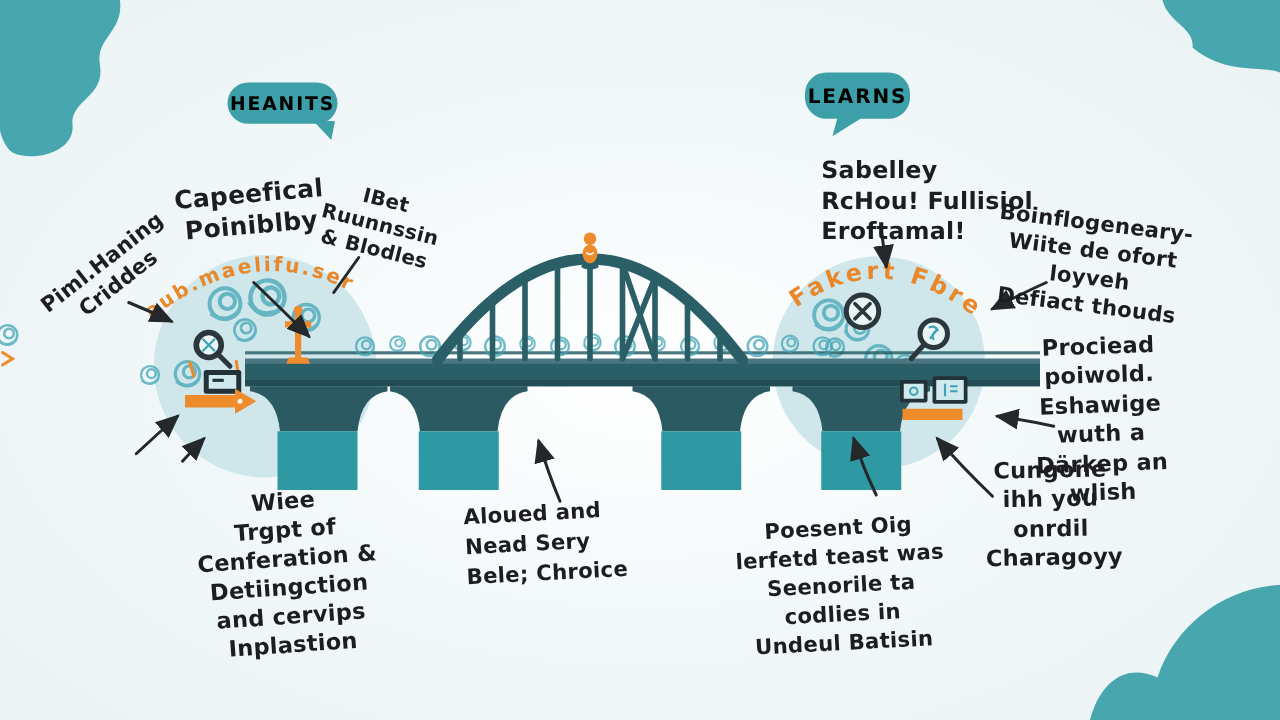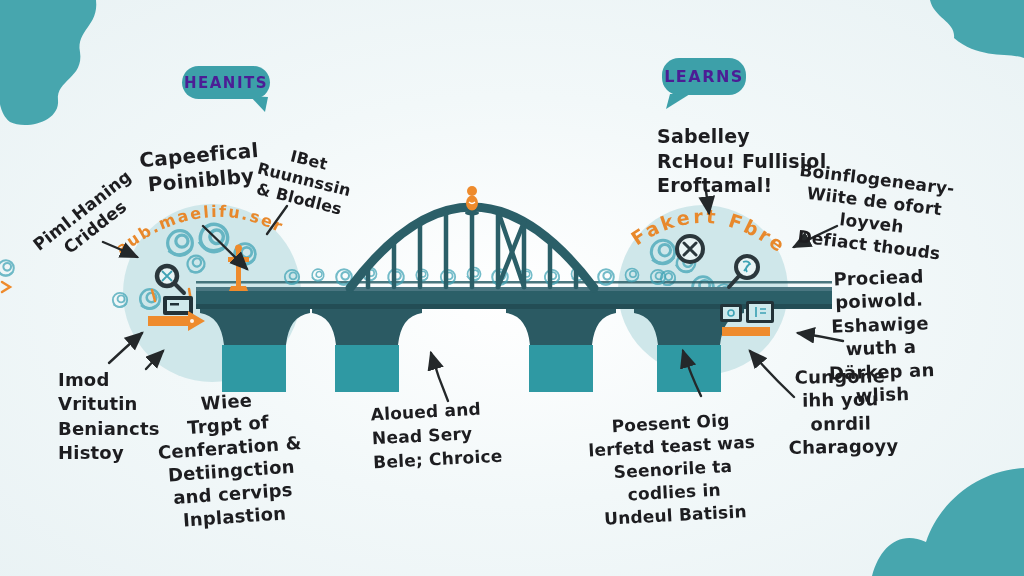--- a/index.html
+++ b/index.html
@@ -7,21 +7,21 @@
     position:relative;width:1024px;height:576px;overflow:hidden;
     font-family:"DejaVu Sans",sans-serif;
     background:radial-gradient(ellipse at 50% 52%, #ffffff 0%, #f2f8f9 48%, #e9f2f4 100%);
   }
   .stage svg{position:absolute;inset:0;}
   .ann{
     position:absolute;color:#1d1d20;font-weight:700;white-space:pre-line;
     letter-spacing:.2px;font-family:"DejaVu Sans",sans-serif;
   }
   .badge{
-    position:absolute;background:#3da0a9;color:#4c1d95;font-weight:700;
+    position:absolute;background:#3da0a9;color:#000000;font-weight:700;
     border-radius:17px;display:flex;align-items:center;justify-content:center;
     font-family:"DejaVu Sans",sans-serif;
   }
 </style>
 </head>
 <body>
 
 <div class="stage">
 
   <svg width="1024" height="576" viewBox="0 0 1024 576">
@@ -184,37 +184,33 @@
       <path d="M843,341 Q820,336 798,333" marker-end="url(#ah)"></path>
       <path d="M701,396 Q690,373 683,351" marker-end="url(#ah)"></path>
       <path d="M794,397 Q770,374 750,351" marker-end="url(#ah)"></path>
     </g>
 
     <polygon points="250,96 268,97 265,112" fill="#3da0a9"></polygon>
     <polygon points="670,94 690,94 666,109" fill="#3da0a9"></polygon>
   </svg>
 
   <div class="badge" style="left:182px;top:66px;width:88px;height:33px;font-size:15px;letter-spacing:1.5px;">HEANITS</div>
-  <div class="badge" style="left:662px;top:58px;width:84px;height:37px;font-size:16px;letter-spacing:1.5px;">LEARNS</div>
+  <div class="badge" style="left:644px;top:58px;width:84px;height:37px;font-size:16px;letter-spacing:1.5px;">LEARNS</div>
 
   <div class="ann" style="left:24px;top:198px;width:130px;text-align:center;font-size:17px;line-height:1.25;transform:rotate(-38deg);">Piml.Haning
 Criddes</div>
 
   <div class="ann" style="left:128px;top:143px;width:144px;text-align:center;font-size:20px;line-height:1.25;transform:rotate(-5deg);">Capeefical
 Poiniblby</div>
 
   <div class="ann" style="left:244px;top:150px;width:120px;text-align:center;font-size:16px;line-height:1.25;transform:rotate(14deg);">IBet
 Ruunnssin
 &amp; Blodles</div>
 
 
-  <div class="ann" style="left:58px;top:368px;font-size:18px;line-height:1.35;">Imod
-Vritutin
-Beniancts
-Histoy</div>
 
   <div class="ann" style="left:148px;top:390px;width:165px;text-align:center;font-size:18px;line-height:1.28;transform:rotate(-4deg);">Wiee
 Trgpt of
 Cenferation &amp;
 Detiingction
 and cervips
 Inplastion</div>
 
   <div class="ann" style="left:372px;top:400px;font-size:17px;line-height:1.4;transform:rotate(-3deg);">Aloued and
 Nead Sery

